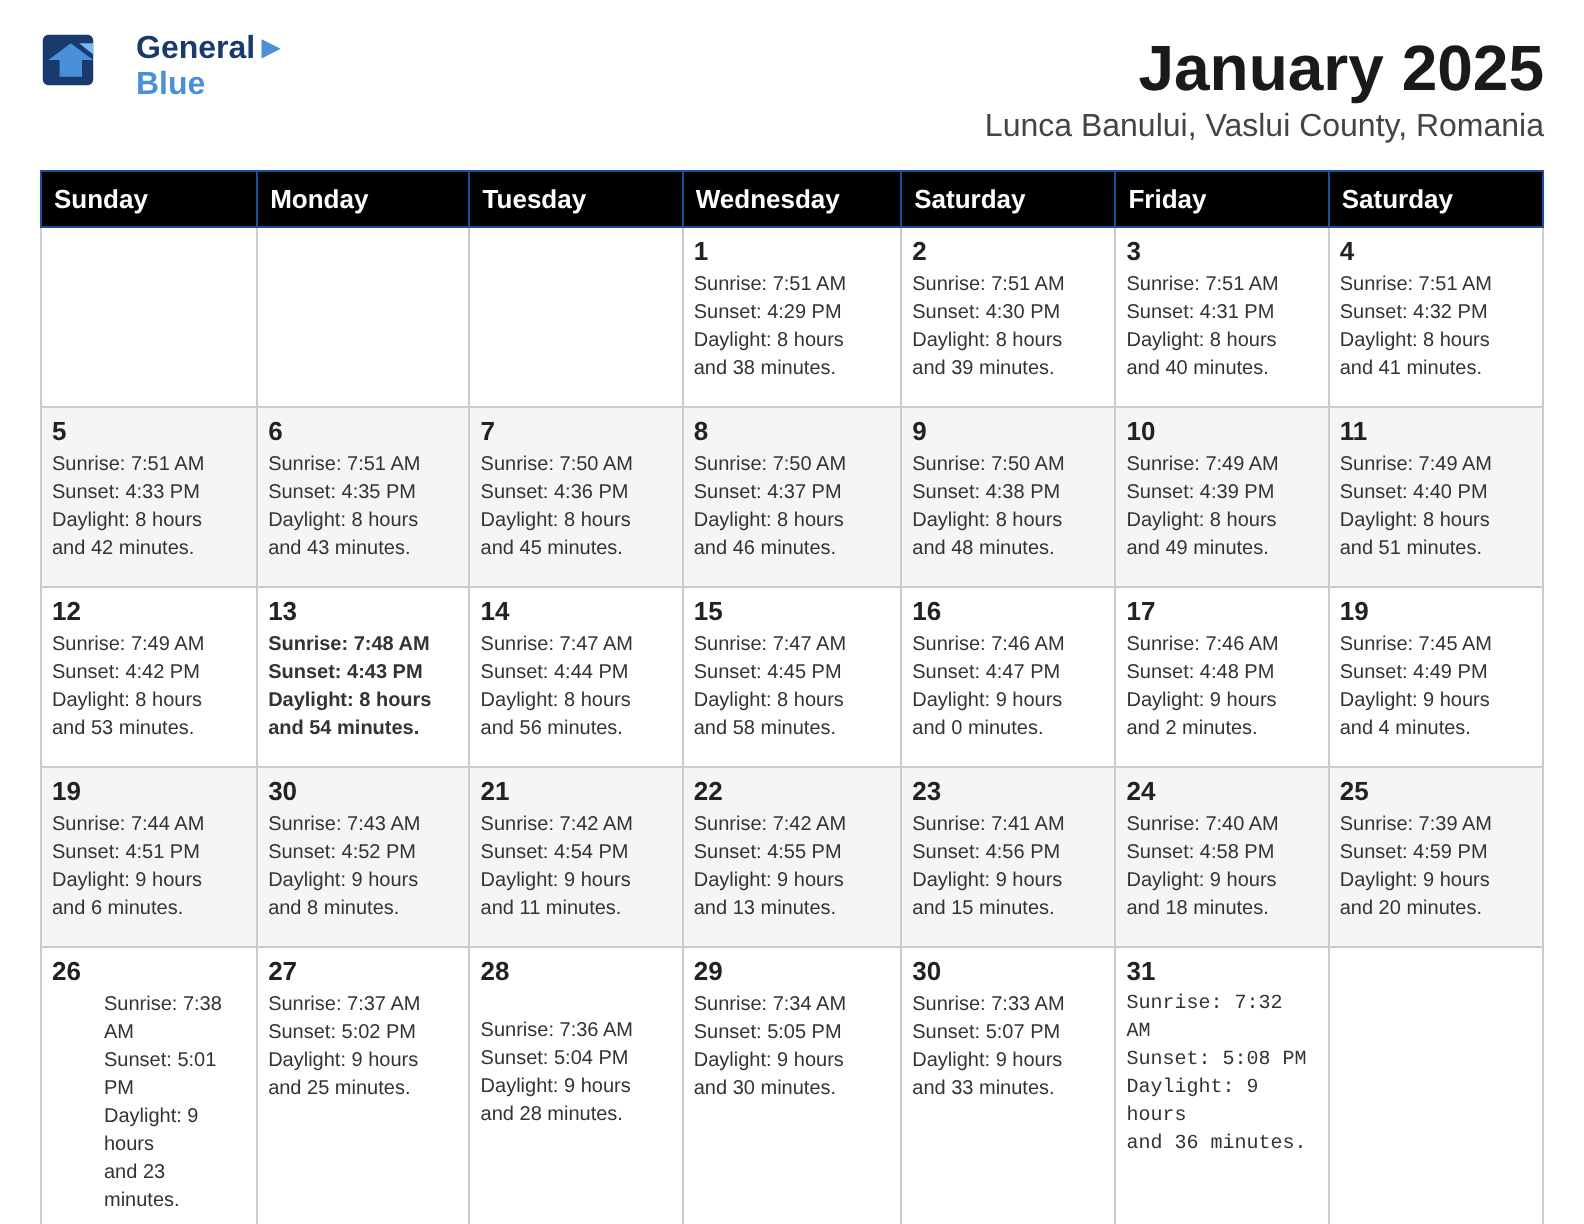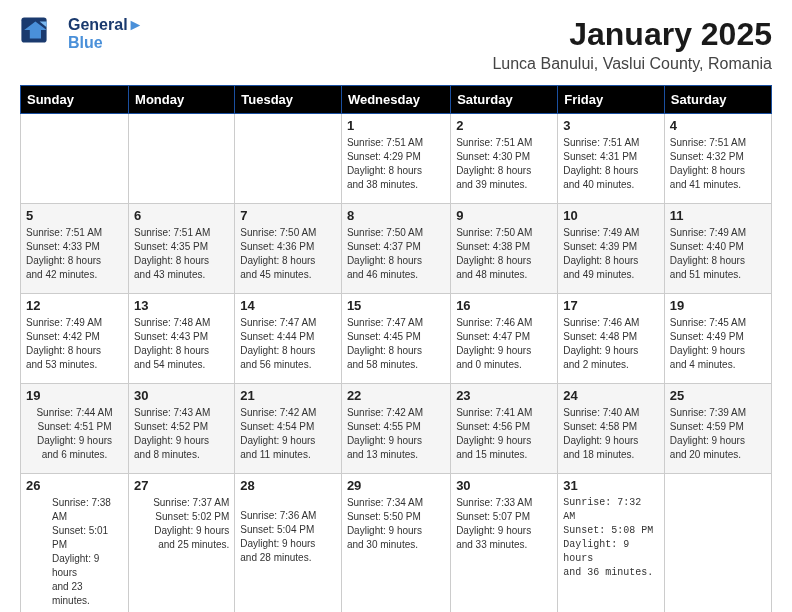--- a/index.html
+++ b/index.html
@@ -201,21 +201,21 @@
       <tr>
         <td>
           <div class="day-number">12</div>
           <div class="day-info" style="white-space: pre-line;">Sunrise: 7:49 AM
 Sunset: 4:42 PM
 Daylight: 8 hours
 and 53 minutes.</div>
         </td>
         <td>
           <div class="day-number">13</div>
-          <div class="day-info" style="white-space: pre-line;">Sunrise: 7:48 AM
+          <div class="day-info" style="white-space: pre-line; font-weight: bold;">Sunrise: 7:48 AM
 Sunset: 4:43 PM
 Daylight: 8 hours
 and 54 minutes.</div>
         </td>
         <td>
           <div class="day-number">14</div>
           <div class="day-info" style="white-space: pre-line;">Sunrise: 7:47 AM
 Sunset: 4:44 PM
 Daylight: 8 hours
 and 56 minutes.</div>
@@ -245,21 +245,21 @@
           <div class="day-number">19</div>
           <div class="day-info" style="white-space: pre-line;">Sunrise: 7:45 AM
 Sunset: 4:49 PM
 Daylight: 9 hours
 and 4 minutes.</div>
         </td>
       </tr>
       <tr>
         <td>
           <div class="day-number">19</div>
-          <div class="day-info" style="white-space: pre-line; text-align: center;">Sunrise: 7:44 AM
+          <div class="day-info" style="white-space: pre-line;">Sunrise: 7:44 AM
 Sunset: 4:51 PM
 Daylight: 9 hours
 and 6 minutes.</div>
         </td>
         <td>
           <div class="day-number">30</div>
           <div class="day-info" style="white-space: pre-line;">Sunrise: 7:43 AM
 Sunset: 4:52 PM
 Daylight: 9 hours
 and 8 minutes.</div>
@@ -303,36 +303,36 @@
       <tr>
         <td>
           <div class="day-number">26</div>
           <div class="day-info" style="white-space: pre-line; margin-left: 26px;">Sunrise: 7:38 AM
 Sunset: 5:01 PM
 Daylight: 9 hours
 and 23 minutes.</div>
         </td>
         <td>
           <div class="day-number">27</div>
-          <div class="day-info" style="white-space: pre-line; text-align: right;">Sunrise: 7:37 AM
+          <div class="day-info" style="white-space: pre-line;">Sunrise: 7:37 AM
 Sunset: 5:02 PM
 Daylight: 9 hours
 and 25 minutes.</div>
         </td>
         <td>
           <div class="day-number">28</div>
           <div class="day-info" style="white-space: pre-line; margin-top: 16px;">Sunrise: 7:36 AM
 Sunset: 5:04 PM
 Daylight: 9 hours
 and 28 minutes.</div>
         </td>
         <td>
           <div class="day-number">29</div>
           <div class="day-info" style="white-space: pre-line;">Sunrise: 7:34 AM
-Sunset: 5:50 PM
+Sunset: 5:05 PM
 Daylight: 9 hours
 and 30 minutes.</div>
         </td>
         <td>
           <div class="day-number">30</div>
           <div class="day-info" style="white-space: pre-line;">Sunrise: 7:33 AM
 Sunset: 5:07 PM
 Daylight: 9 hours
 and 33 minutes.</div>
         </td>

